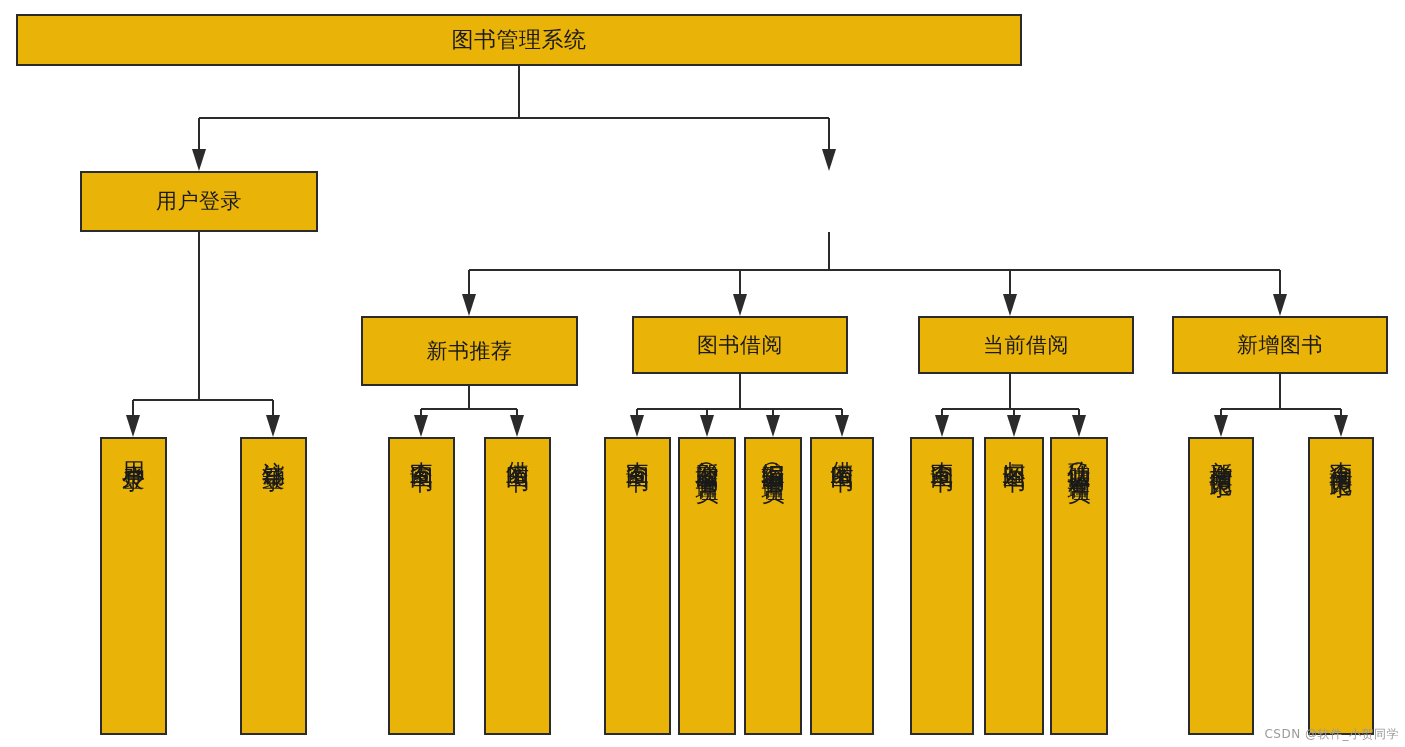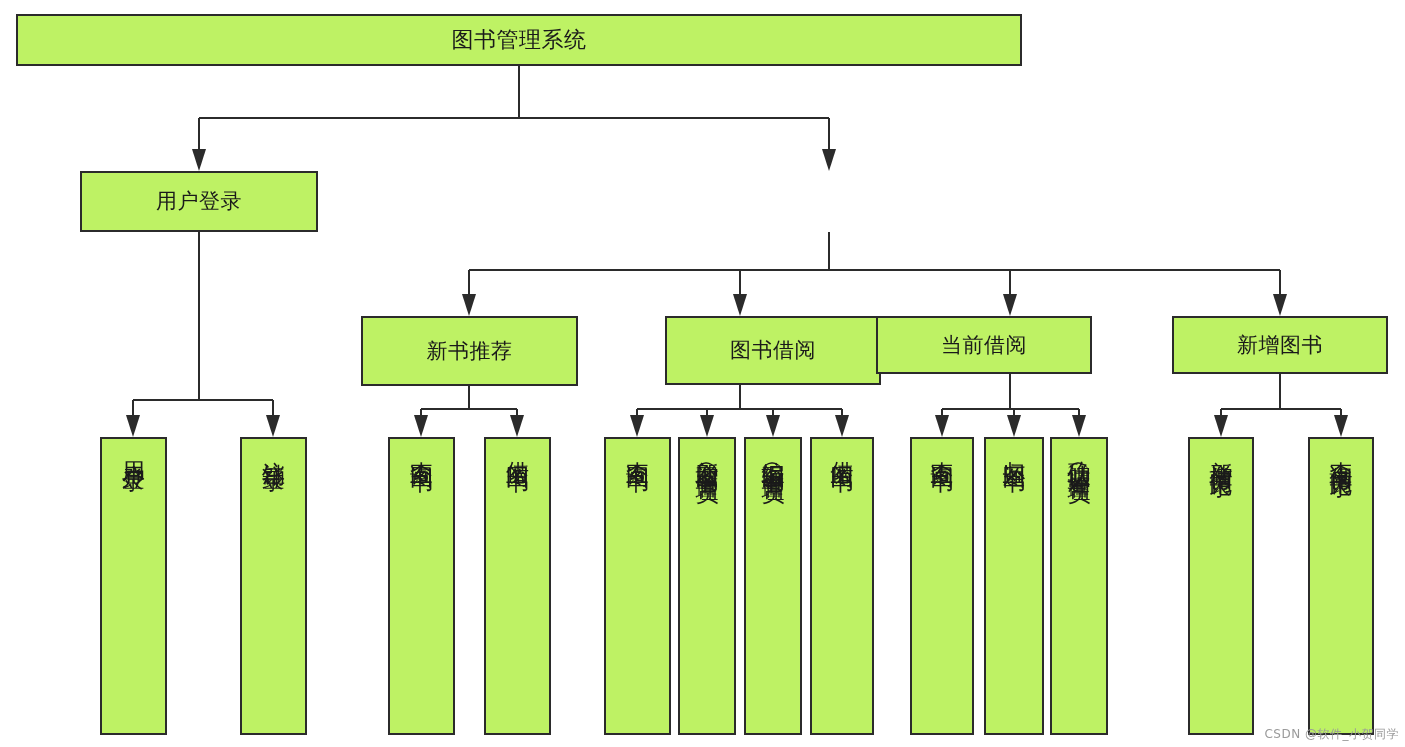--- a/index.html
+++ b/index.html
@@ -22,21 +22,21 @@
     position: absolute;
     left: 0;
     top: 0;
     width: 1405px;
     height: 747px;
     pointer-events: none;
   }
   .node {
     position: absolute;
     box-sizing: border-box;
-    background: #bef264;
+    background: #eab308;
     border: 2px solid #2b2b2b;
     display: flex;
     align-items: center;
     justify-content: center;
     color: #1a1a1a;
   }
   .node .label {
     display: block;
     text-align: center;
     line-height: 1.06;
@@ -139,24 +139,24 @@
     <span class="label">图书管理系统</span>
   </div>
 
   <div class="node horiz" style="left: 80px; top: 171px; width: 238px; height: 61px;">
     <span class="label">用户登录</span>
   </div>
 
   <div class="node horiz" style="left: 361px; top: 316px; width: 217px; height: 70px;">
     <span class="label">新书推荐</span>
   </div>
-  <div class="node horiz" style="left: 632px; top: 316px; width: 216px; height: 69px; margin-left: 33px;">
+  <div class="node horiz" style="left: 632px; top: 316px; width: 216px; height: 58px;">
     <span class="label">图书借阅</span>
   </div>
-  <div class="node horiz" style="left: 876px; top: 316px; width: 216px; height: 58px;">
+  <div class="node horiz" style="left: 918px; top: 316px; width: 216px; height: 58px;">
     <span class="label">当前借阅</span>
   </div>
   <div class="node horiz" style="left: 1172px; top: 316px; width: 216px; height: 58px;">
     <span class="label">新增图书</span>
   </div>
 
   <div class="node vert" style="left: 100px; top: 437px; width: 67px; height: 298px;">
     <span class="label">用户登录</span>
   </div>
   <div class="node vert" style="left: 240px; top: 437px; width: 67px; height: 298px;">

